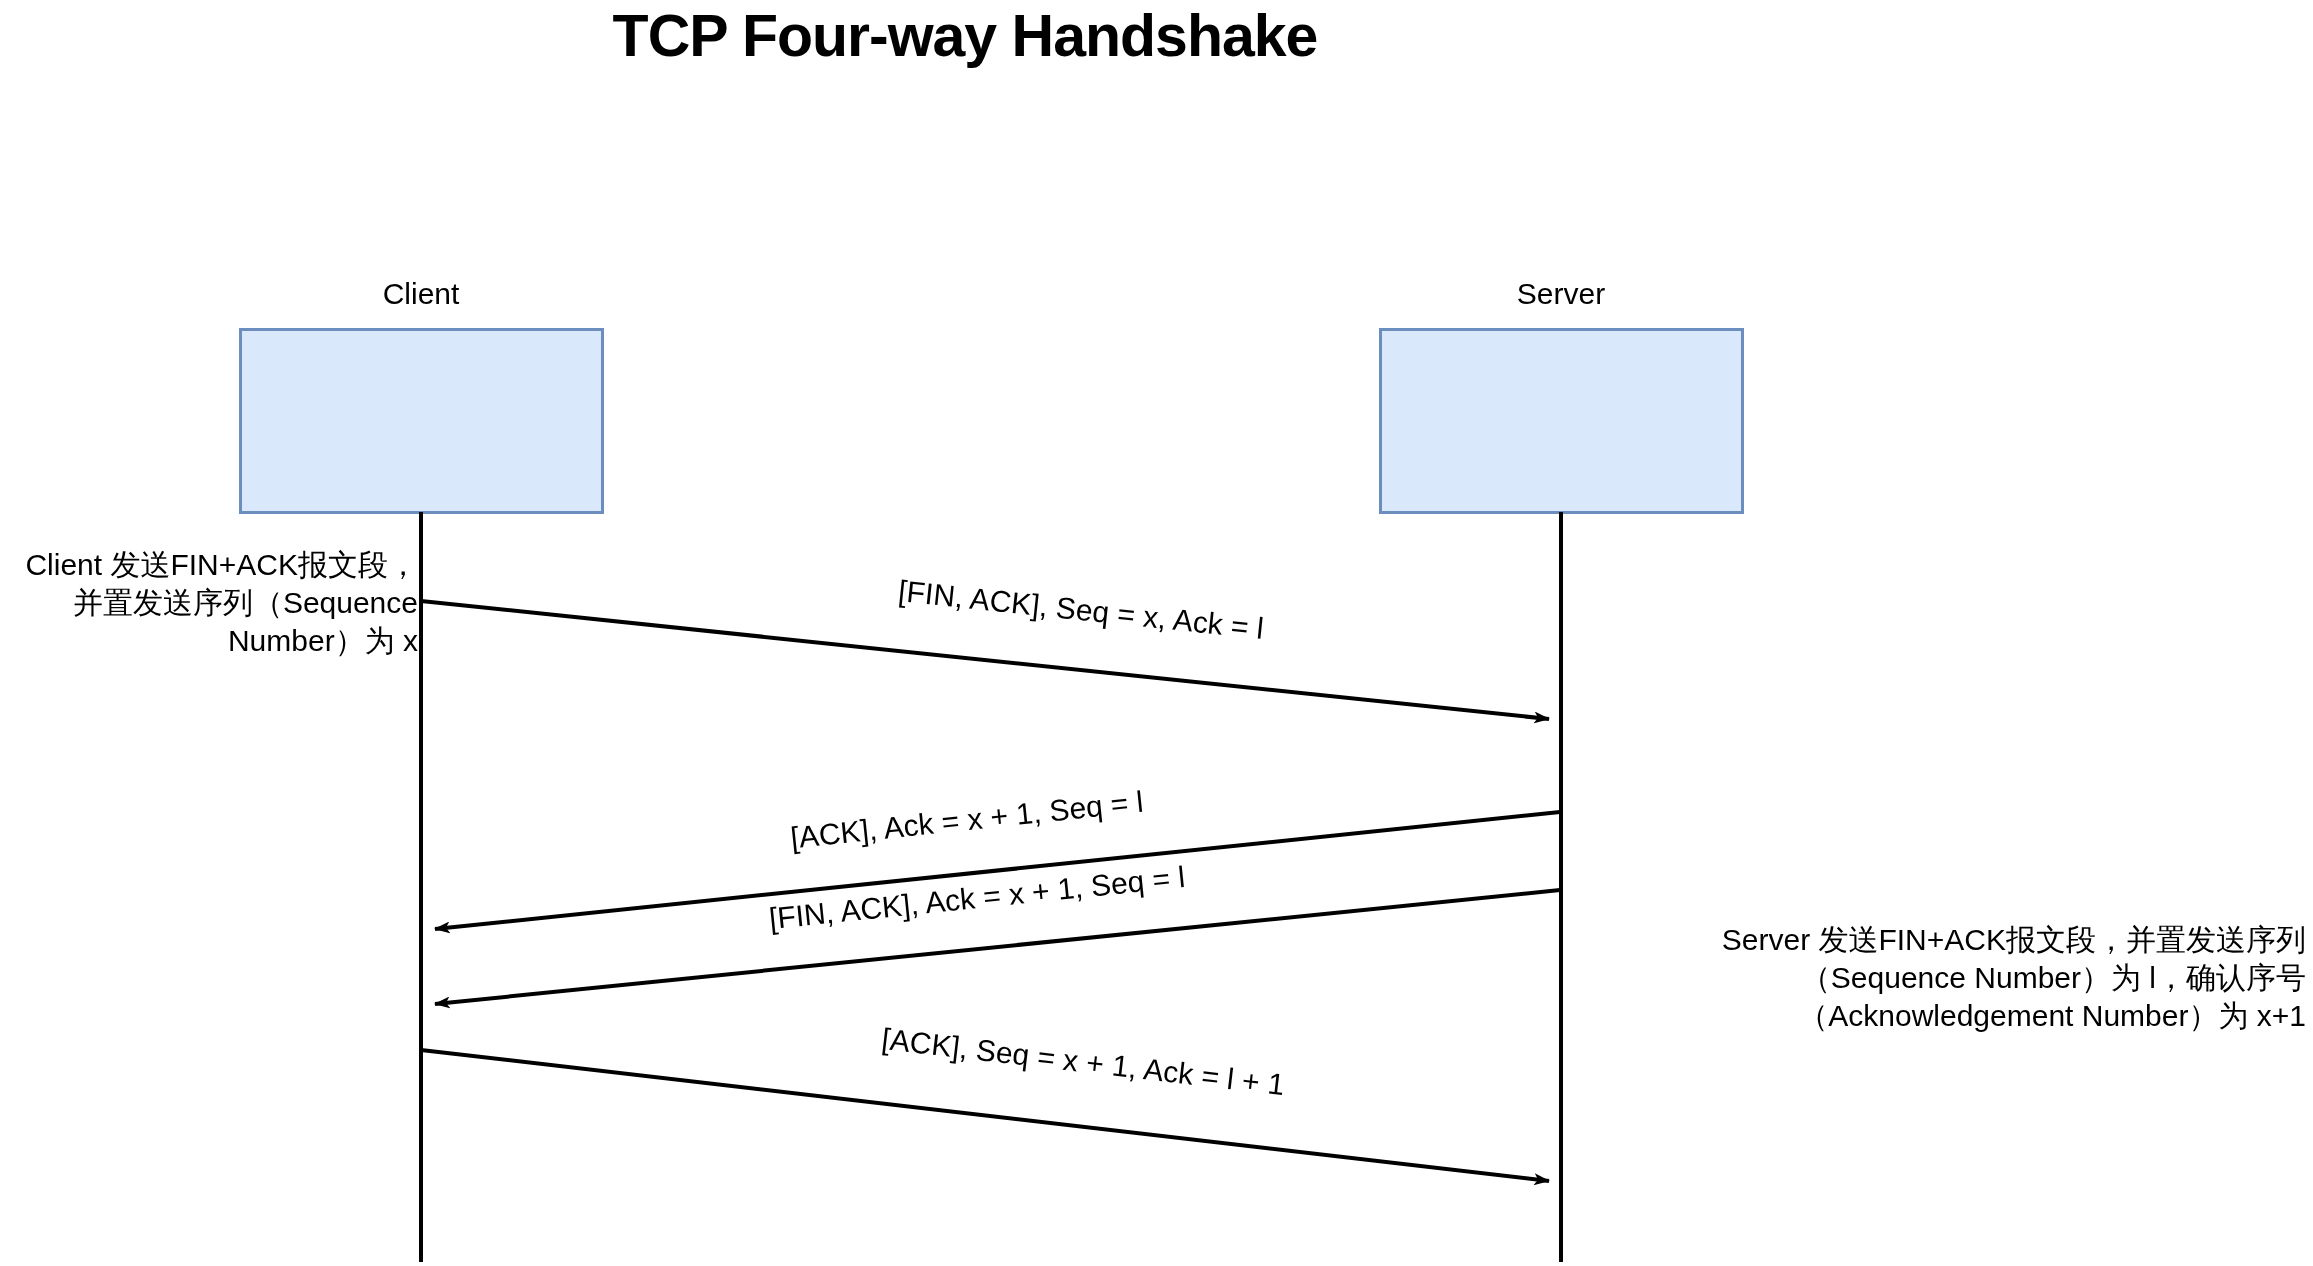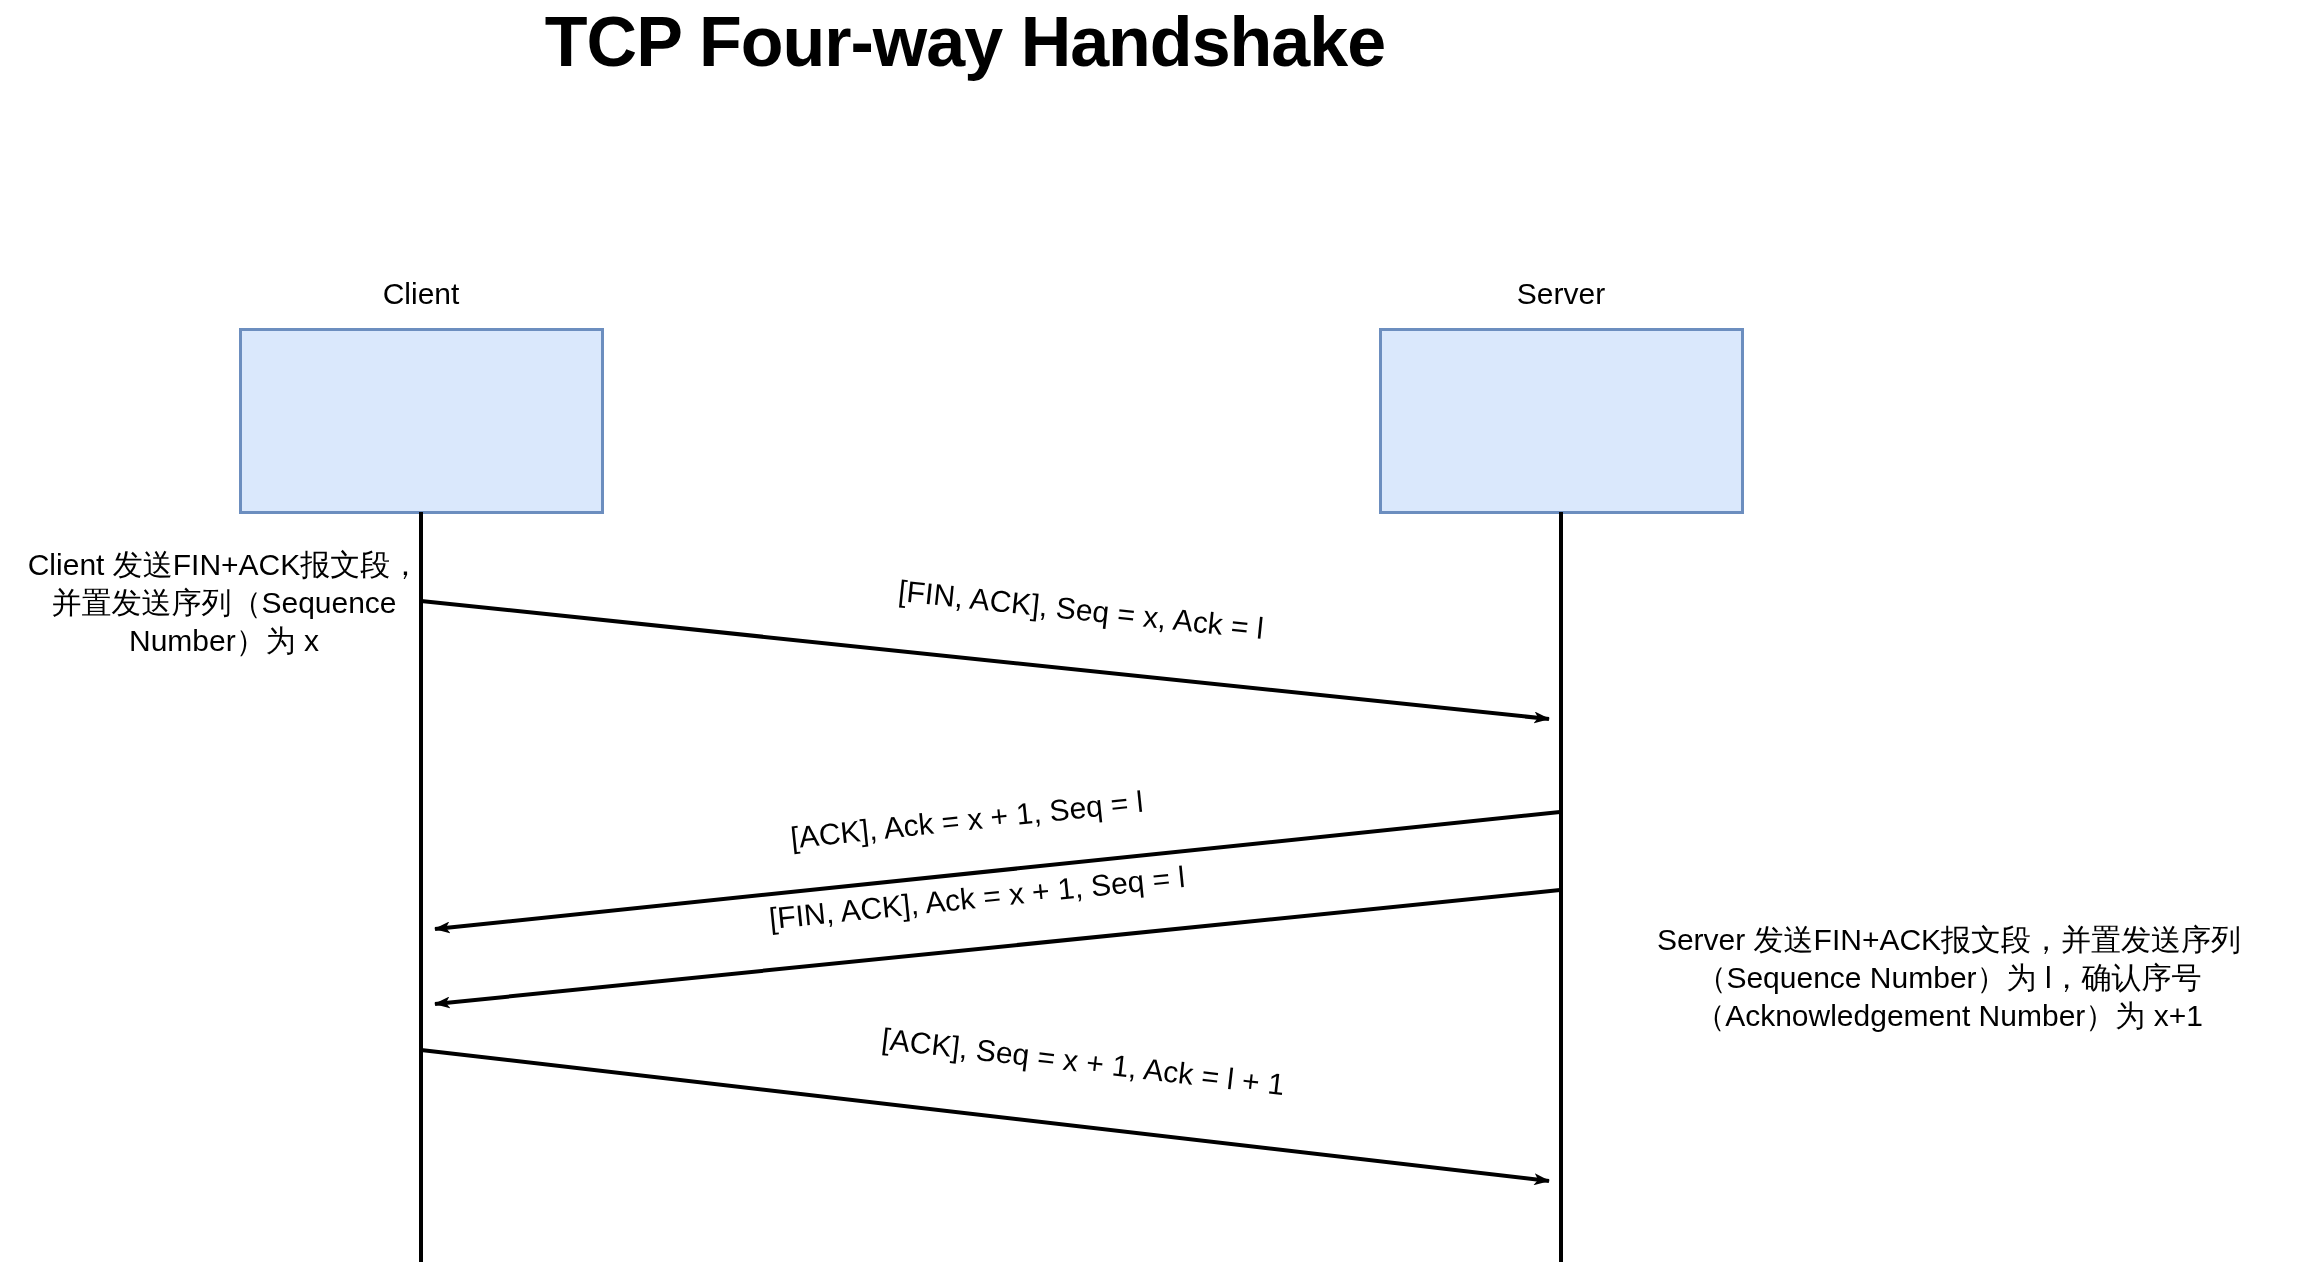--- a/index.html
+++ b/index.html
@@ -24,44 +24,43 @@
     top: 0;
     width: 2313px;
     height: 1266px;
   }
   .page-title {
     position: absolute;
     left: 0;
     top: 6px;
     width: 1930px;
     text-align: center;
-    font-size: 70px;
+    font-size: 59px;
     font-weight: bold;
     letter-spacing: -1px;
     line-height: 1.05;
     white-space: nowrap;
   }
   .node-label {
     font-size: 30px;
     fill: #000000;
     font-family: "Liberation Sans", "DejaVu Sans", sans-serif;
   }
   .edge-label {
     font-size: 30px;
     fill: #000000;
     font-family: "Liberation Sans", "DejaVu Sans", sans-serif;
   }
   .note {
     position: absolute;
     font-size: 30px;
     line-height: 1.26;
-    text-align: center;
+    text-align: right;
     color: #000000;
     white-space: pre-line;
-    margin-left: 11px;
   }
   #note-left-1 { left: 8px; top: 546px; width: 410px; }
   #note-left-2 { left: 8px; top: 1035px; width: 400px; }
   #note-right-1 { left: 1586px; top: 743px; width: 718px; }
   #note-right-2 { left: 1570px; top: 921px; width: 736px; }
 </style>
 </head>
 <body>
 
 <div id="canvas">

